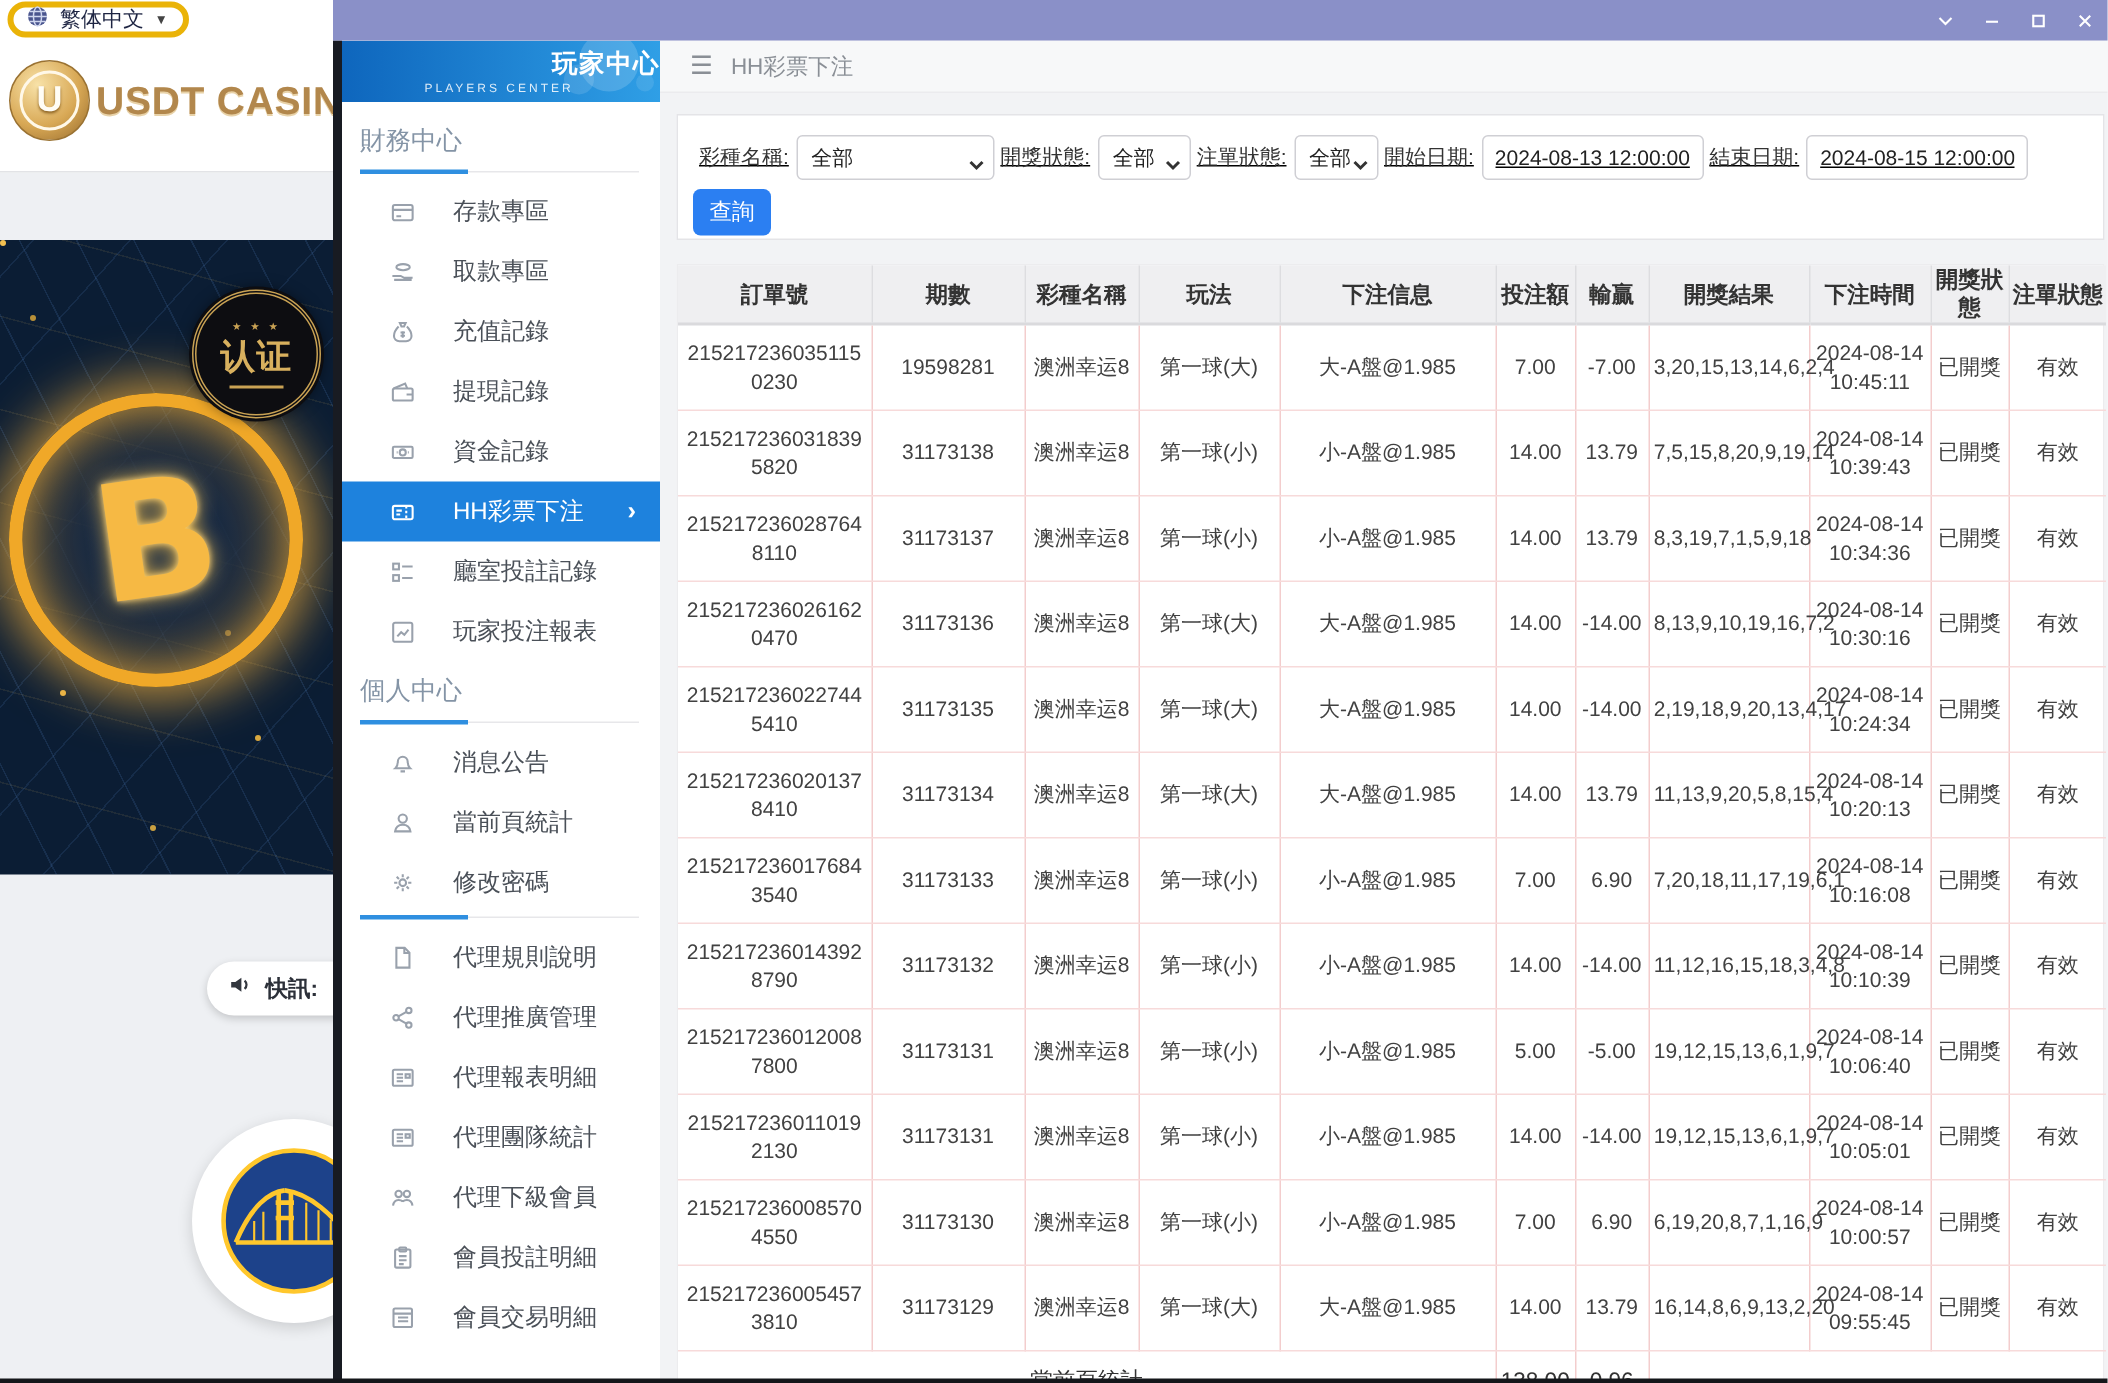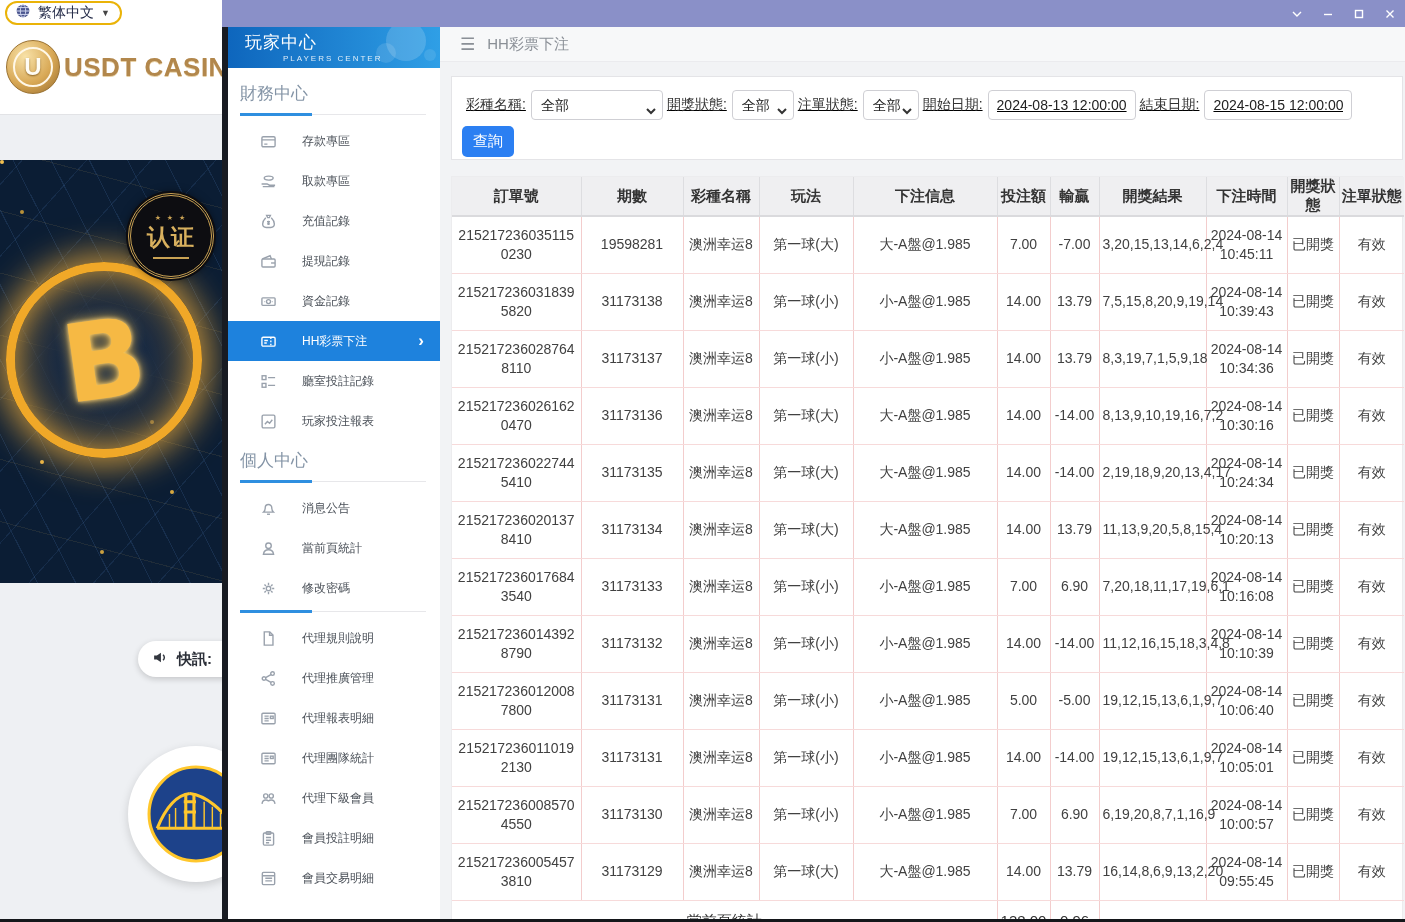--- a/index.html
+++ b/index.html
@@ -12,21 +12,21 @@
   .win-btn { width:31px; height:27px; display:flex; align-items:center; justify-content:center;
     color:#fff; cursor:default; }
   .win-btn svg { stroke:#fff; stroke-width:1.4; fill:none; }
 
   
   #left-panel { position:absolute; left:0; top:0; width:222px; height:922px;
     background:#eef0f3; z-index:10; overflow:hidden; }
   #left-top { position:absolute; left:0; top:0; width:222px; height:115px; background:#fff;
     border-bottom:1px solid #e2e3e6; }
   #lang-pill { position:absolute; left:5px; top:1px; height:24px; padding:0 10px 0 8px;
-    border:2px solid #eab308; border-radius:14px; display:flex; align-items:center; gap:7px;
+    border:4px solid #eab308; border-radius:14px; display:flex; align-items:center; gap:7px;
     background:#fff; }
   #lang-pill .lbl { font-size:14px; color:#1d2442; }
   #lang-pill .caret { font-size:9px; color:#444; }
   #brand { position:absolute; left:6px; top:40px; display:flex; align-items:center; gap:4px; }
   #brand .coin { width:54px; height:54px; border-radius:50%;
     background:radial-gradient(circle at 35% 30%, #f8e2a8, #d8a855 55%, #9c7030 95%);
     border:1px solid #9a7232; display:flex; align-items:center; justify-content:center; }
   #brand .coin .u { width:40px; height:40px; border-radius:50%; border:2px solid #fff8e8;
     display:flex; align-items:center; justify-content:center;
     color:#fffdf5; font-size:24px; font-weight:bold; text-shadow:0 1px 2px #8a6020; }
@@ -68,40 +68,40 @@
     border-radius:50%; box-shadow:0 3px 10px rgba(0,0,0,.15);
     display:flex; align-items:center; justify-content:center; }
 
   
   #sidebar { position:absolute; left:222px; top:27px; width:218px; height:895px; z-index:20; }
   #side-strip { position:absolute; left:0; top:0; width:6px; height:100%; background:#181b22; }
   #side-inner { position:absolute; left:6px; top:0; width:212px; height:100%; background:#fff;
     overflow:hidden; }
   #side-header { height:41px; background:linear-gradient(90deg,#0e66bd,#2f9fe6);
     position:relative; padding:4px 0 0 17px; overflow:hidden; }
-  #side-header .t { color:#fff; font-size:17px; font-weight:normal; letter-spacing:1px; }
+  #side-header .t { color:#fff; font-size:17px; font-weight:bold; letter-spacing:1px;text-align:right; }
   #side-header .s { color:rgba(255,255,255,.85); font-size:8px; letter-spacing:2px;padding-left:38px; }
   .deco1 { position:absolute; right:14px; top:-6px; width:40px; height:40px; border-radius:50%;
     background:rgba(255,255,255,.16); }
   .deco2 { position:absolute; right:44px; top:16px; width:20px; height:20px; border-radius:50%;
     background:rgba(255,255,255,.12); }
   .deco3 { position:absolute; right:4px; top:22px; width:12px; height:12px; border-radius:50%;
     background:rgba(255,255,255,.10); }
   #menu { padding-top:6px; }
   .sec-title { font-size:17px; color:#8494a6; padding:8px 12px 6px 12px; }
   .sec-line { height:4px; margin:0 14px 6px 12px; position:relative; }
   .sec-line::before { content:""; position:absolute; left:0; right:0; bottom:0; height:1px;
     background:#e7e7ea; }
   .sec-line::after { content:""; position:absolute; left:0; bottom:-1px; width:72px; height:3px;
     background:#2f8fe0; }
   .mi { height:40px; display:flex; align-items:center; padding-left:30px; position:relative;
     cursor:pointer; }
   .mi .ic { width:20px; display:flex; align-items:center; justify-content:center;
     color:#99a1ac; margin-right:24px; }
-  .mi .lb { font-size:12px; color:#4a5058; }
+  .mi .lb { font-size:16px; color:#4a5058; }
   .mi.active { background:#1e82dd; }
   .mi.active .lb, .mi.active .ic { color:#fff; }
   .mi .chev { position:absolute; right:16px; color:#fff; font-size:17px; font-weight:bold; }
   .mi svg { stroke:currentColor; fill:none; stroke-width:1.3; }
 
   
   #topbar { position:absolute; left:440px; top:27px; width:965px; height:35px; background:#f7f8f9;
     border-bottom:1px solid #ebebee; display:flex; align-items:center; gap:12px; padding-left:20px;
     z-index:5; }
   #topbar .burger { color:#8a8f96; font-size:17px; cursor:pointer; }

